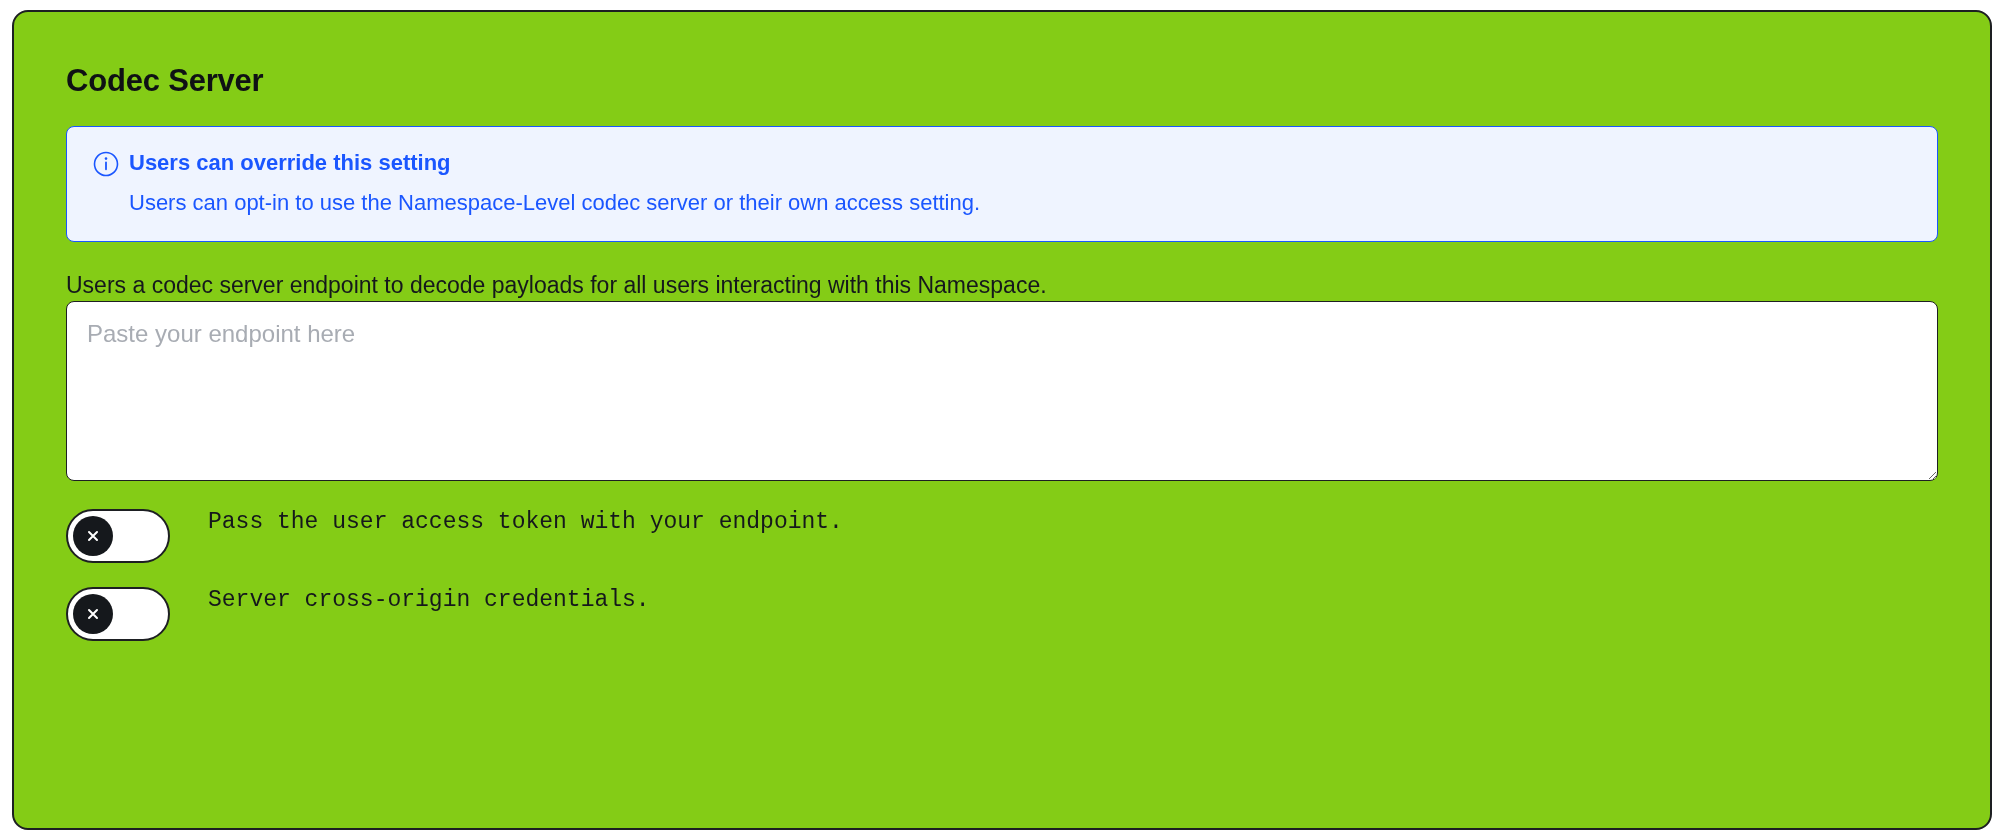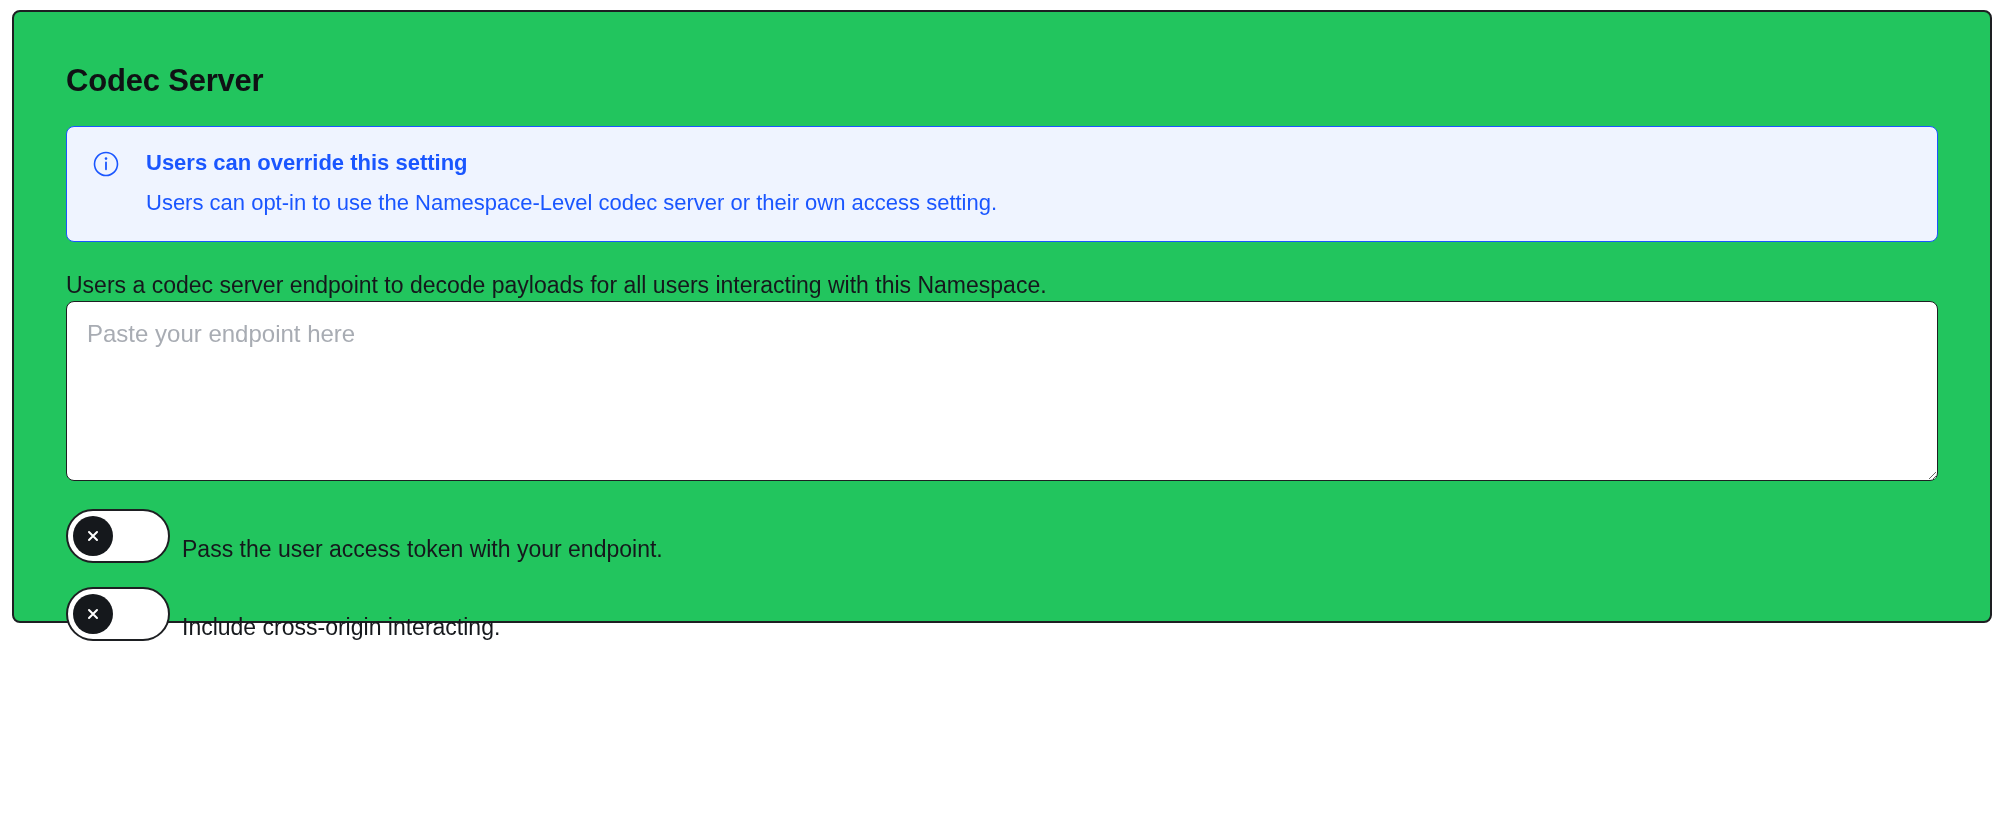--- a/index.html
+++ b/index.html
@@ -12,43 +12,43 @@
   body {
     width: 2004px;
     height: 840px;
     overflow: hidden;
   }
   .panel {
     position: absolute;
     left: 12px;
     top: 10px;
     width: 1980px;
-    height: 613px;
-    background: #22c55e;
+    height: 820px;
+    background: #84cc16;
     border: 2px solid #1d1f22;
-    border-radius: 8px;
+    border-radius: 16px;
     padding: 40px 52px 0 52px;
   }
   .page-title {
     font-size: 31px;
     font-weight: bold;
     color: #0f1114;
     letter-spacing: -0.2px;
     margin: 10px 0 0 0;
     line-height: 1.2;
   }
   .info-banner {
     margin-top: 27px;
     border: 1.5px solid #1a56ff;
     border-radius: 8px;
     background: #eff4ff;
     padding: 22px 26px 24px 26px;
     display: flex;
     align-items: flex-start;
-    gap: 27px;
+    gap: 10px;
   }
   .info-icon {
     flex: 0 0 auto;
     width: 26px;
     height: 26px;
     margin-top: 2px;
     display: block;
   }
   .info-body { flex: 1 1 auto; }
   .info-title {
@@ -82,23 +82,24 @@
     font-family: "Liberation Sans", sans-serif;
     color: #15181c;
     resize: vertical;
     outline: none;
   }
   .endpoint-input::placeholder {
     color: #a8acb3;
   }
   .toggle-row {
     display: flex;
-    align-items: flex-end;
-    gap: 12px;
+    align-items: flex-start;
+    gap: 38px;
     margin-top: 28px;
+    font-family: Liberation Mono, monospace;
   }
   .toggle-row.second { margin-top: 24px; }
   .toggle {
     position: relative;
     width: 104px;
     height: 54px;
     border: 2.5px solid #1d1f22;
     border-radius: 27px;
     background: #ffffff;
     flex: 0 0 auto;
@@ -160,16 +161,16 @@
   </div>
 
   <div class="toggle-row second">
     <div class="toggle">
       <span class="knob">
         <svg width="20" height="20" viewBox="0 0 20 20" fill="none">
           <path d="M6 6 L14 14 M14 6 L6 14" stroke="#ffffff" stroke-width="2" stroke-linecap="round"></path>
         </svg>
       </span>
     </div>
-    <span class="toggle-label">Include cross-origin interacting.</span>
+    <span class="toggle-label">Server cross-origin credentials.</span>
   </div>
 
 </div>
 
 </body></html>

